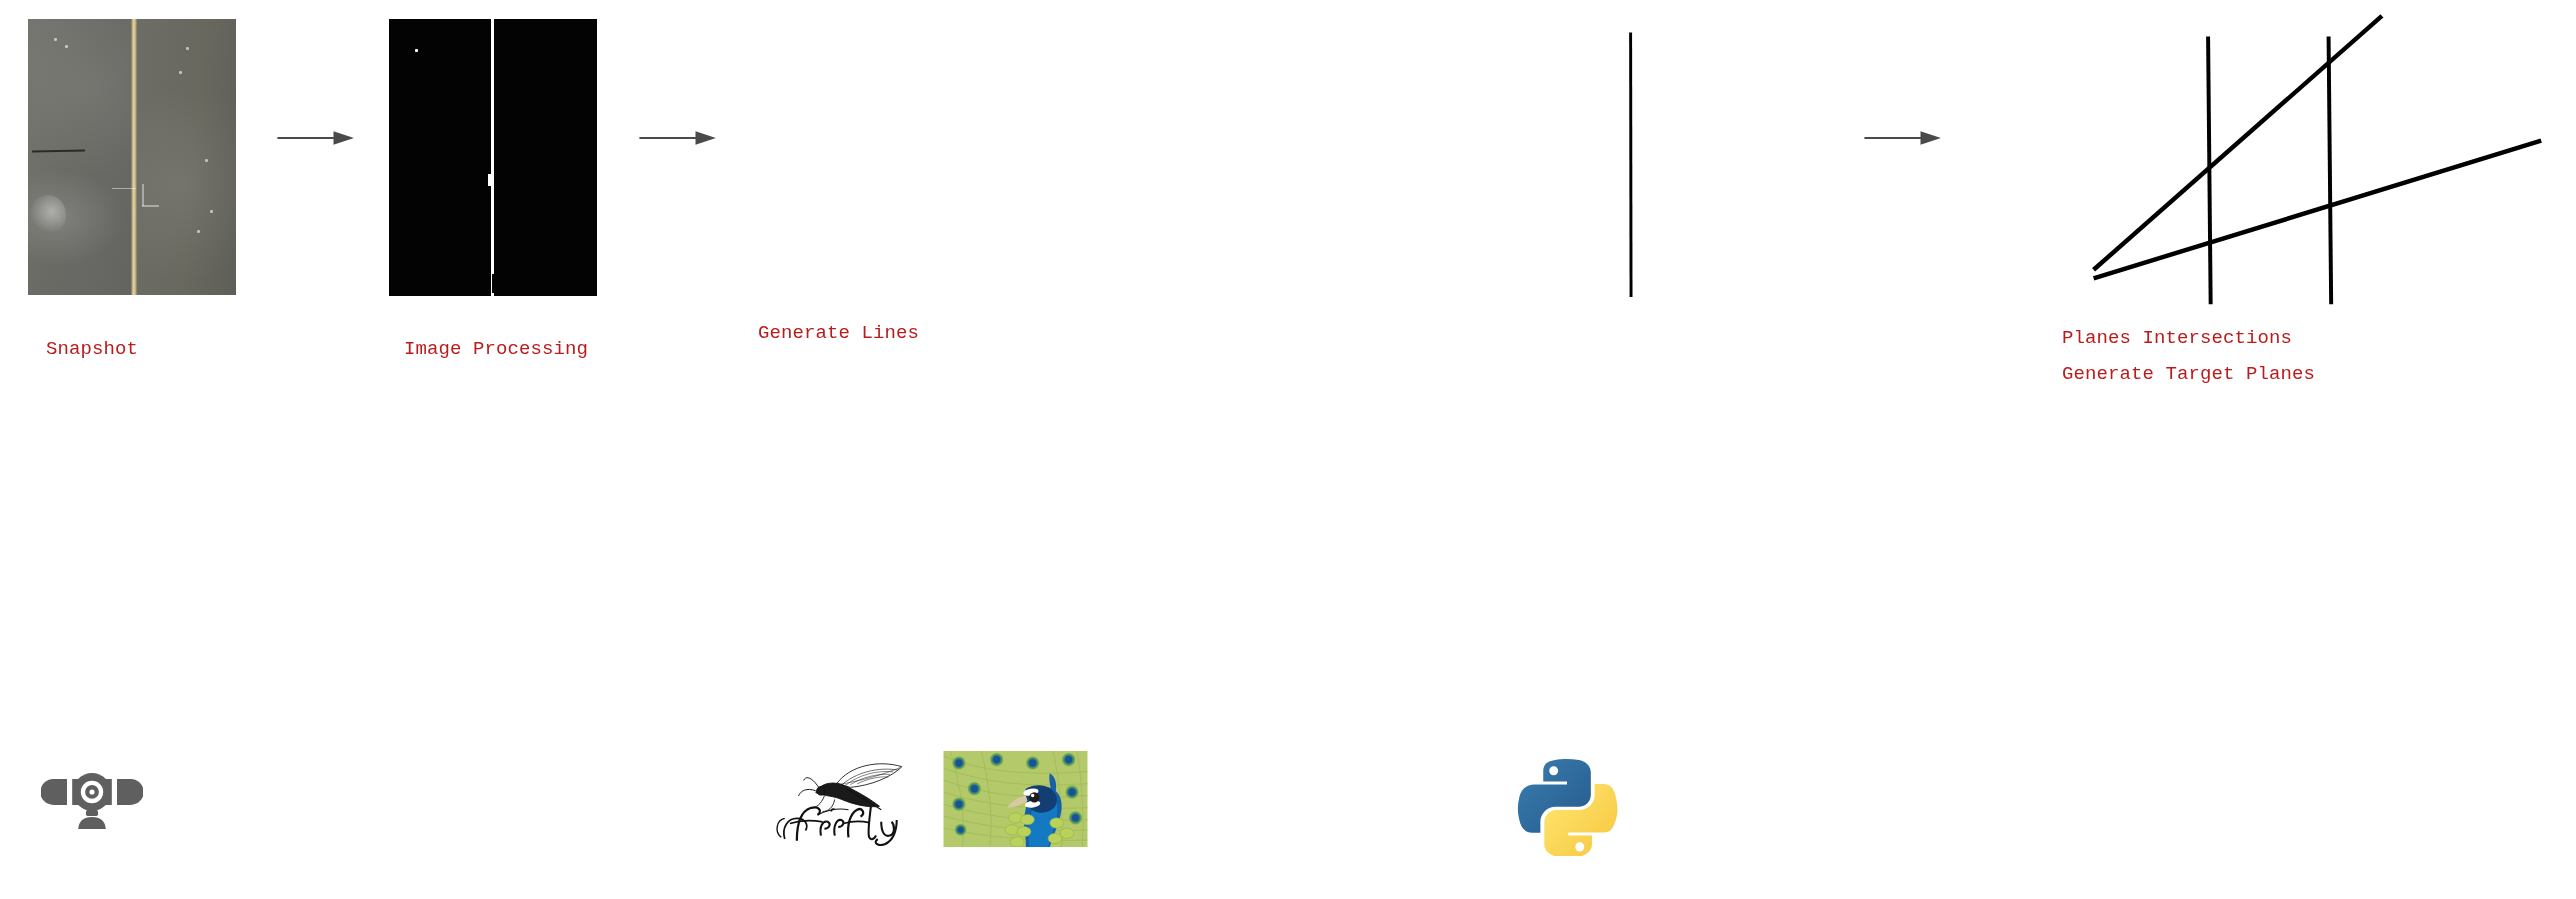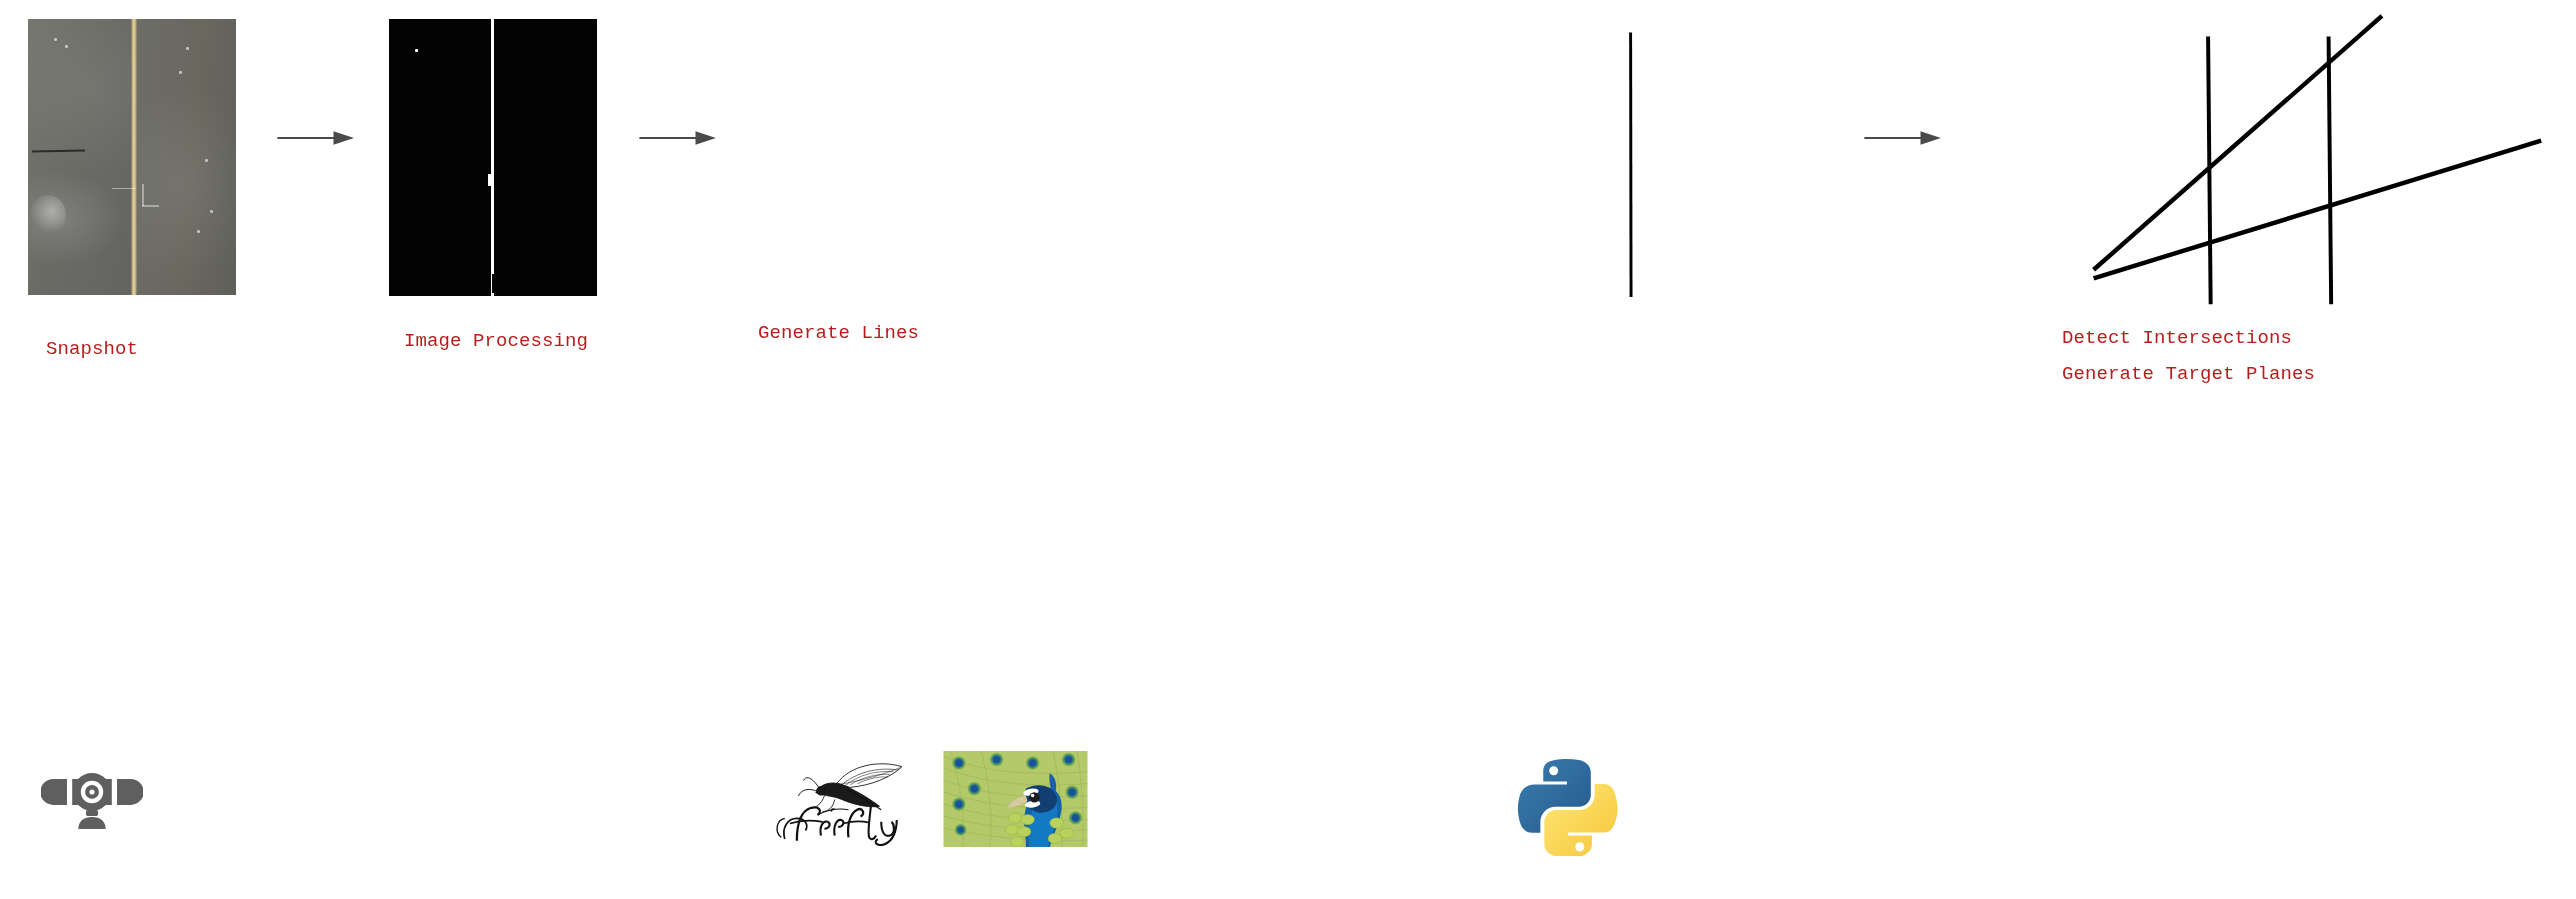--- a/index.html
+++ b/index.html
@@ -174,21 +174,21 @@
   </div>
 
   <div class="binary">
     <div class="blk-l"></div>
     <div class="blk-r"></div>
     <div class="dot"></div>
     <div class="nick"></div>
     <div class="nick2"></div>
   </div>
 
-  <div class="stage-label" style="left:404px; top:324px;">Image Processing</div>
+  <div class="stage-label" style="left:404px; top:332px;">Image Processing</div>
 
   <div class="firefly-logo">
     <svg width="155" height="88" viewBox="0 0 180 102" xmlns="http://www.w3.org/2000/svg">
       <g stroke="#121212" fill="none" stroke-width="1">
 
         <path d="M76 30 C92 8 126 2 152 10 C140 22 116 32 92 34 Z"></path>
         <path d="M80 33 C98 16 126 10 148 14" stroke-width="0.7"></path>
         <path d="M86 32 C102 19 124 14 142 16" stroke-width="0.6"></path>
         <path d="M92 31 C106 22 124 18 138 19" stroke-width="0.6"></path>
         <path d="M100 30 C112 24 126 21 136 22" stroke-width="0.6"></path>
@@ -339,17 +339,17 @@
 
   <div class="lines-multi">
     <svg width="482" height="319" viewBox="0 0 560 370" xmlns="http://www.w3.org/2000/svg">
       <line x1="143" y1="34" x2="146" y2="345" stroke="#000000" stroke-width="4.6"></line>
       <line x1="283" y1="34" x2="286" y2="345" stroke="#000000" stroke-width="4.6"></line>
       <line x1="10" y1="305" x2="345" y2="10" stroke="#000000" stroke-width="5.2"></line>
       <line x1="10" y1="315" x2="530" y2="155" stroke="#000000" stroke-width="5.2"></line>
     </svg>
   </div>
 
-  <div class="stage-label" style="left:2062px; top:321px;">Detect Intersections</div>
+  <div class="stage-label" style="left:2062px; top:321px;">Planes Intersections</div>
   <div class="stage-label" style="left:2062px; top:357px;text-align:center;">Generate Target Planes</div>
 
 </div>
 
 
 </body></html>

